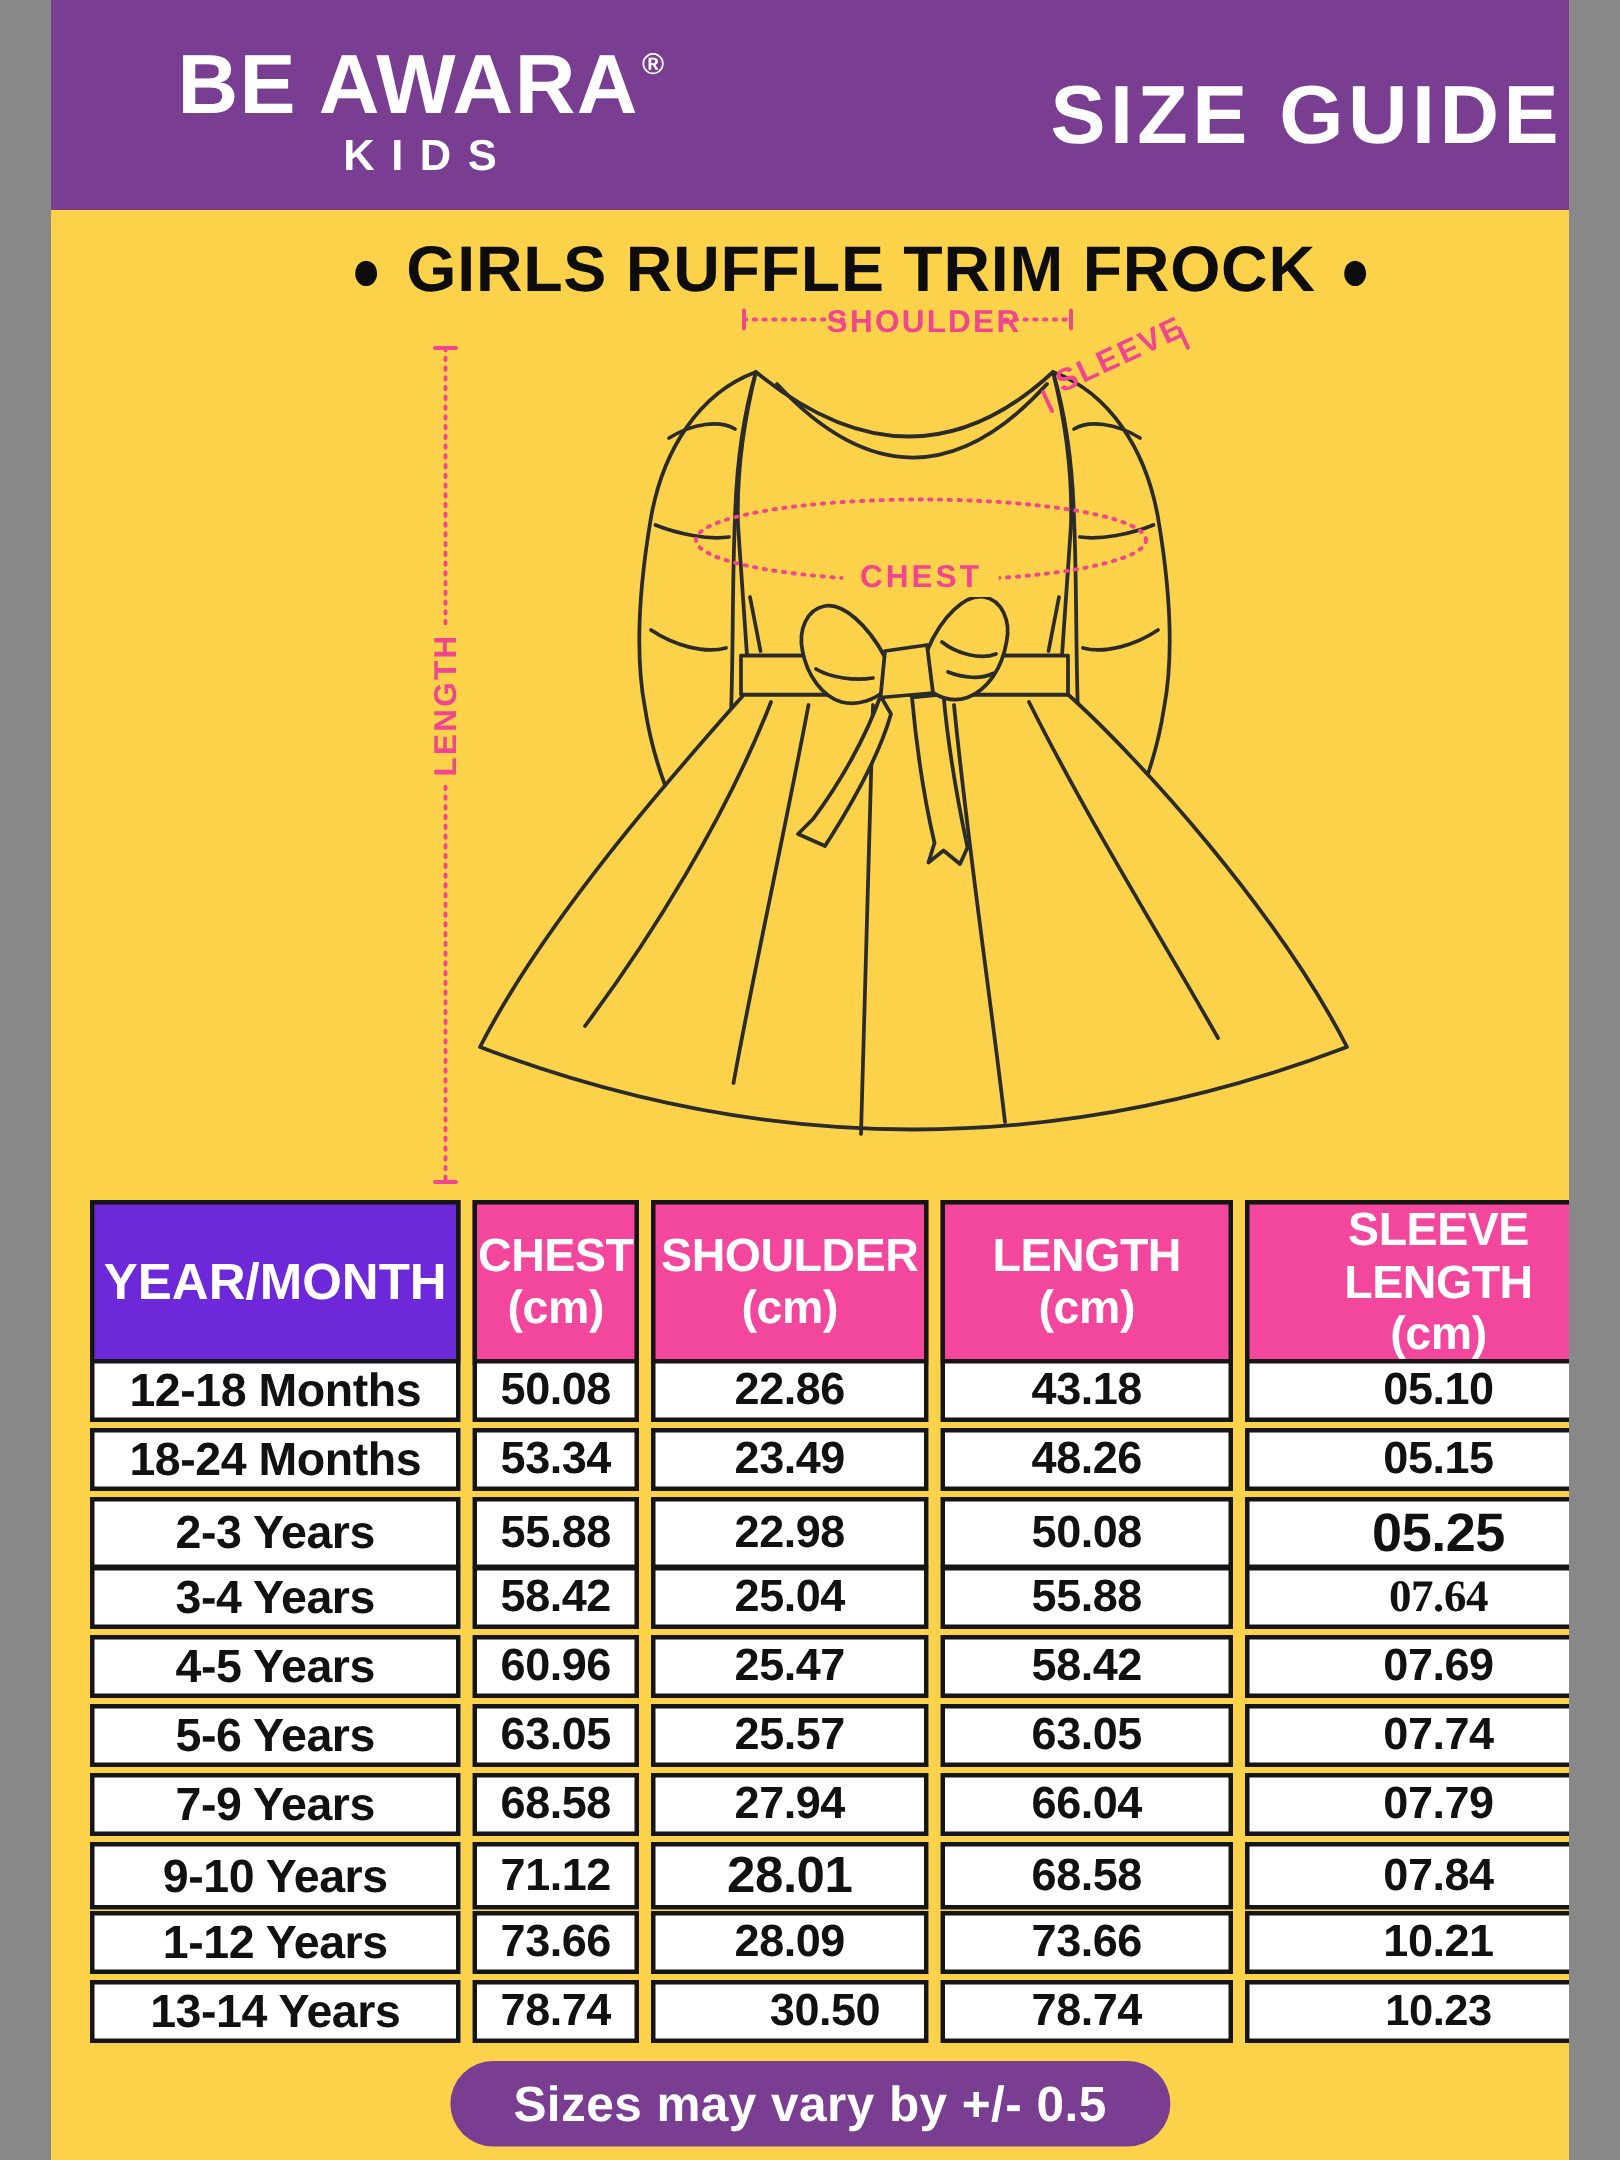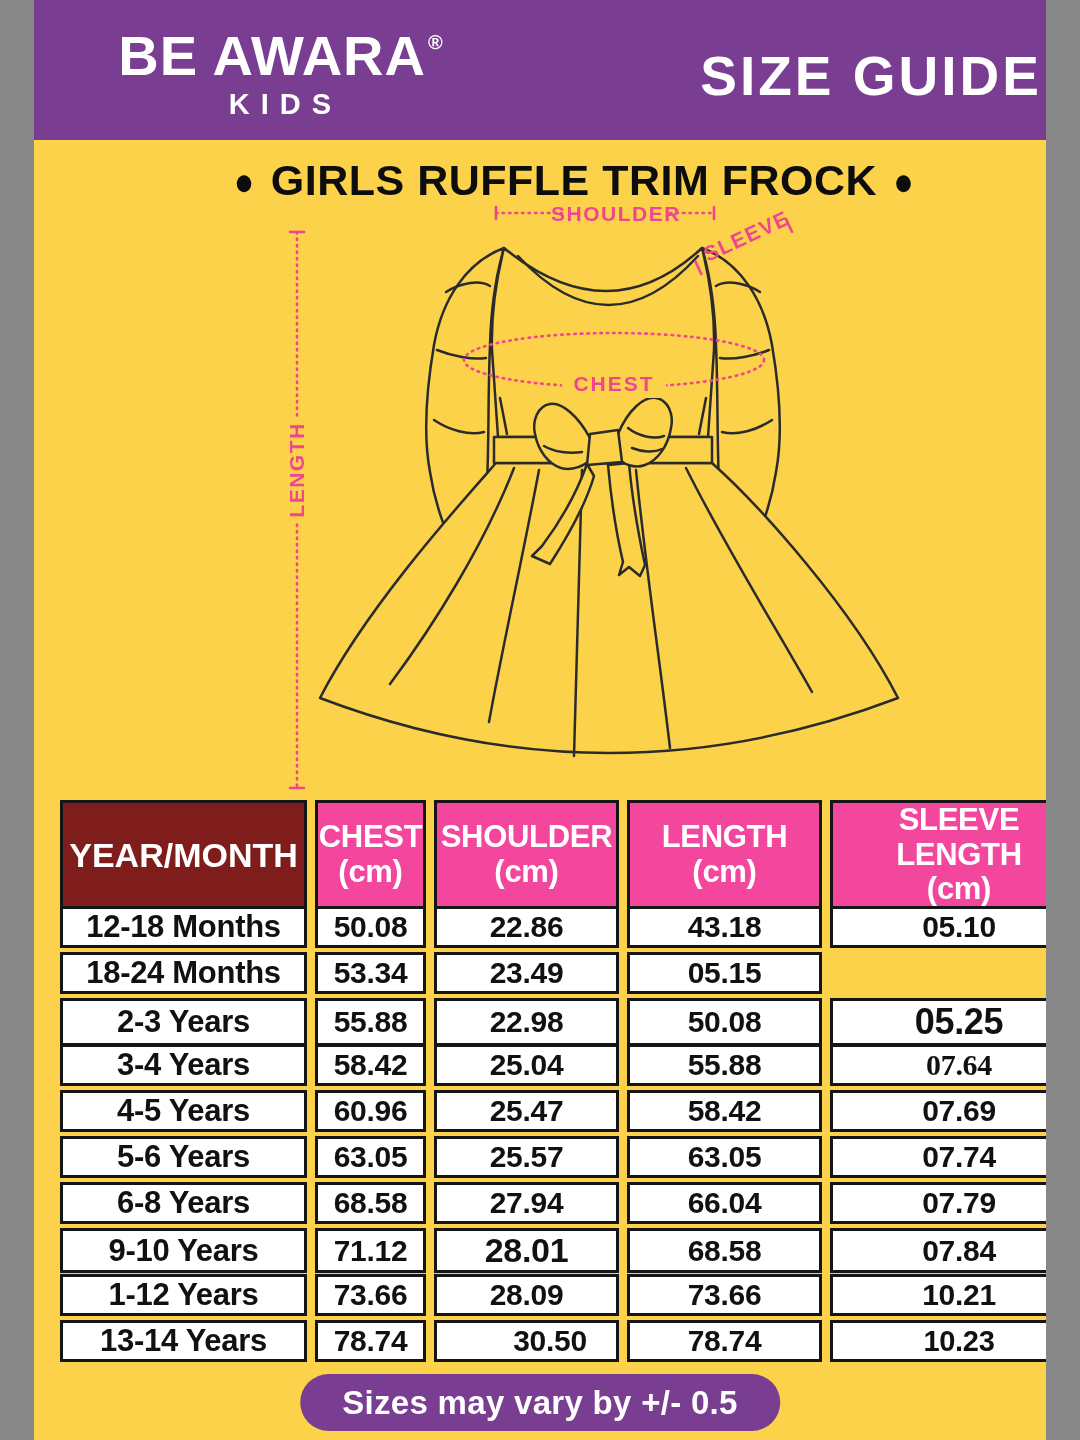--- a/index.html
+++ b/index.html
@@ -33,21 +33,21 @@
   
   .diagram{position:absolute;left:0;top:195px;width:1080px;height:612px;}
   
   .size-table{position:absolute;left:26px;top:800px;width:1028px;}
   .thead,.t-row{display:grid;grid-template-columns:247px 111px 185px 195px 258px;column-gap:8px;}
   .thead{height:100px;margin-bottom:6px;}
   .th{
     border:3px solid var(--ink);display:flex;flex-direction:column;
     align-items:center;justify-content:center;font-weight:700;line-height:1.12;text-align:center;
   }
-  .th-age{background:#7f1d1d;color:#fff;font-size:34px;}
+  .th-age{background:#6d28d9;color:#fff;font-size:34px;}
   .th-pink{background:var(--pink);color:#fff;font-size:31px;letter-spacing:-.3px;}
   .t-row{height:41px;margin-bottom:5px;}
   .td{
     background:#fff;border:3px solid var(--ink);
     display:flex;align-items:center;justify-content:center;
     font-size:30px;font-weight:700;color:#111;letter-spacing:-.3px;white-space:nowrap;
   }
   
   .footnote{
     position:absolute;top:1374px;left:50%;transform:translateX(-50%);
@@ -174,20 +174,21 @@
           <div class="td" style="font-size: 31px;">12-18 Months</div>
           <div class="td" style="font-size: 30px;">50.08</div>
           <div class="td" style="font-size: 30px;">22.86</div>
           <div class="td" style="font-size: 30px;">43.18</div>
           <div class="td" style="font-size: 30px;">05.10</div>
         </div>
         <div class="t-row">
           <div class="td" style="font-size: 31px;">18-24 Months</div>
           <div class="td" style="font-size: 30px;">53.34</div>
           <div class="td" style="font-size: 30px;">23.49</div>
+          <div class="td" style="font-size: 30px;">48.26</div>
           <div class="td" style="font-size: 30px;">05.15</div>
         </div>
         <div class="t-row">
           <div class="td" style="font-size: 31px;">2-3 Years</div>
           <div class="td" style="font-size: 30px;">55.88</div>
           <div class="td" style="font-size: 30px;">22.98</div>
           <div class="td" style="font-size: 30px;">50.08</div>
           <div class="td" style="font-size: 36px;">05.25</div>
         </div>
         <div class="t-row">
@@ -205,21 +206,21 @@
           <div class="td" style="font-size: 30px;">07.69</div>
         </div>
         <div class="t-row">
           <div class="td" style="font-size: 31px;">5-6 Years</div>
           <div class="td" style="font-size: 30px;">63.05</div>
           <div class="td" style="font-size: 30px;">25.57</div>
           <div class="td" style="font-size: 30px;">63.05</div>
           <div class="td" style="font-size: 30px;">07.74</div>
         </div>
         <div class="t-row">
-          <div class="td" style="font-size: 31px;">6-8 Years</div>
+          <div class="td" style="font-size: 31px;">7-9 Years</div>
           <div class="td" style="font-size: 30px;">68.58</div>
           <div class="td" style="font-size: 30px;">27.94</div>
           <div class="td" style="font-size: 30px;">66.04</div>
           <div class="td" style="font-size: 30px;">07.79</div>
         </div>
         <div class="t-row">
           <div class="td" style="font-size: 31px;">9-10 Years</div>
           <div class="td" style="font-size: 30px;">71.12</div>
           <div class="td" style="font-size: 34px;">28.01</div>
           <div class="td" style="font-size: 30px;">68.58</div>

